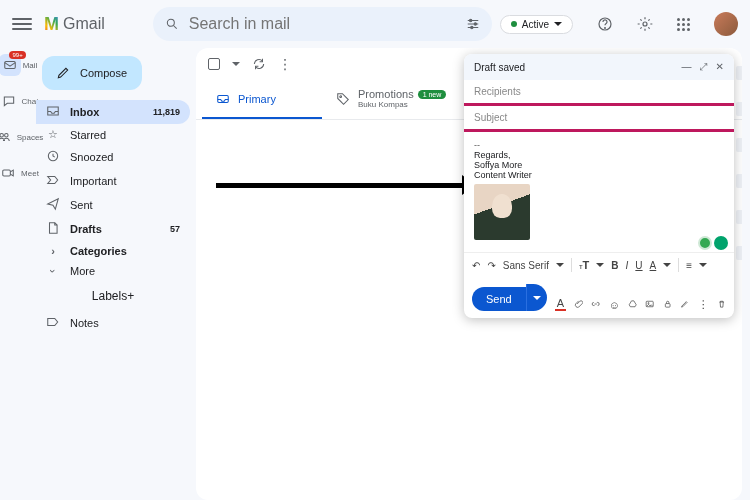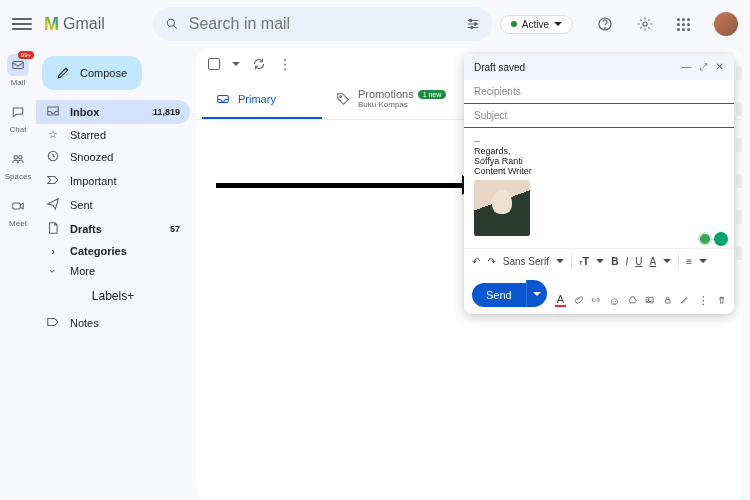--- a/index.html
+++ b/index.html
@@ -14,21 +14,21 @@
 .tune{margin-left:auto}
 .top-right{display:flex;align-items:center;gap:24px;margin-left:auto}
 .active-btn{display:flex;align-items:center;gap:5px;border:1px solid #dadce0;border-radius:12px;padding:3px 10px;font-size:10px;background:#fff}
 .dot-g{width:6px;height:6px;border-radius:50%;background:#1e8e3e}
 .ic{width:16px;height:16px;color:#5f6368;cursor:pointer}
 .apps{display:grid;grid-template-columns:repeat(3,3px);grid-template-rows:repeat(3,3px);gap:2px}
 .apps span{background:#5f6368;border-radius:50%}
 .avatar{width:24px;height:24px;border-radius:50%;background:linear-gradient(135deg,#c97b5a,#8b5a3c)}
 .body{display:flex;height:452px}
 .rail{width:36px;display:flex;flex-direction:column;align-items:center;gap:14px;padding-top:6px}
-.rail-item{display:flex;flex-direction:column;align-items:center;gap:2px;font-size:8px;color:#5f6368;cursor:pointer}
+.rail-item{display:flex;flex-direction:row;align-items:center;gap:2px;font-size:8px;color:#5f6368;cursor:pointer}
 .rail-ic{width:22px;height:22px;border-radius:6px;display:flex;align-items:center;justify-content:center;position:relative}
 .rail-ic.sel{background:#d3e3fd}
 .badge{position:absolute;top:-3px;right:-5px;background:#d93025;color:#fff;font-size:6px;padding:1px 3px;border-radius:6px}
 .sidebar{width:160px;padding:6px 6px 6px 0}
 .compose{background:#c2e7ff;border-radius:12px;padding:10px 14px;display:flex;align-items:center;gap:10px;margin:2px 0 10px 6px;cursor:pointer;font-size:11px;width:100px}
 .nav-item{display:flex;align-items:center;gap:10px;padding:4px 10px;border-radius:0 12px 12px 0;cursor:pointer;font-size:11px;color:#202124}
 .nav-item.sel{background:#d3e3fd;font-weight:bold}
 .nav-item .count{margin-left:auto;font-size:9px}
 .nav-ic{width:14px;text-align:center;color:#5f6368}
 .labels-hdr{display:flex;justify-content:center;padding:8px 10px;font-size:12px;color:#202124}
@@ -40,21 +40,21 @@
 .tab{display:flex;align-items:center;gap:8px;padding:8px 14px;font-size:11px;color:#5f6368;cursor:pointer;border-bottom:2px solid transparent;min-width:120px}
 .tab.sel{color:#0b57d0;border-bottom-color:#0b57d0}
 .tab-sub{font-size:8px;color:#5f6368}
 .new-badge{background:#1e8e3e;color:#fff;font-size:7px;padding:1px 5px;border-radius:6px}
 .arrow-annot{position:absolute;left:20px;top:130px;width:260px;height:14px;pointer-events:none}
 .arrow-line{position:absolute;left:0;top:5px;width:248px;height:5px;background:#000}
 .arrow-head{position:absolute;right:0;top:-3px;width:0;height:0;border-left:14px solid #000;border-top:10px solid transparent;border-bottom:10px solid transparent}
 .compose-win{position:absolute;right:8px;top:6px;width:270px;background:#fff;border-radius:8px;box-shadow:0 2px 12px rgba(0,0,0,.25);display:flex;flex-direction:column}
 .cw-hdr{background:#f2f6fc;padding:7px 10px;border-radius:8px 8px 0 0;display:flex;align-items:flex-end;font-size:10px;color:#202124}
 .cw-hdr .ctrls{margin-left:auto;display:flex;gap:8px;color:#5f6368}
-.cw-field{padding:6px 10px;border-bottom:1px solid #be185d;font-size:10px;color:#888}
+.cw-field{padding:6px 10px;border-bottom:3px solid #be185d;font-size:10px;color:#888}
 .cw-body{padding:8px 10px;font-size:9px;color:#202124;height:120px;position:relative}
 .cw-body .sep{color:#555}
 .sig-img{width:56px;height:56px;background:linear-gradient(160deg,#e8d5c4 40%,#2b3a2e 40%);border-radius:2px;margin-top:4px;position:relative;overflow:hidden}
 .sig-img::after{content:"";position:absolute;left:18px;top:10px;width:20px;height:24px;background:#f0e0d0;border-radius:50% 50% 40% 40%}
 .status-dots{position:absolute;right:6px;bottom:2px;display:flex;gap:2px}
 .sd{width:14px;height:14px;border-radius:50%}
 .fmt-bar{border-top:1px solid #eee;padding:5px 8px;display:flex;align-items:center;gap:7px;color:#444;font-size:10px}
 .fmt-bar .div{width:1px;height:14px;background:#ddd}
 .send-bar{padding:7px 8px;display:flex;align-items:flex-end;gap:8px;color:#444}
 .send-btn{background:#0b57d0;color:#fff;border:none;border-radius:14px 0 0 14px;padding:6px 14px;font-size:11px;cursor:pointer}
@@ -297,21 +297,21 @@
           <span>—</span>
           <span>⤢</span>
           <span>✕</span>
         </span>
       </div>
       <div class="cw-field">Recipients</div>
       <div class="cw-field">Subject</div>
       <div class="cw-body">
         <div class="sep">--</div>
         <div>Regards,</div>
-        <div>Soffya Ranti</div>
+        <div>Soffya More</div>
         <div>Content Writer</div>
         <div class="sig-img"></div>
         <div class="status-dots">
           <div class="sd" style="background:#34a853;border:2px solid #cfe8d6"></div>
           <div class="sd" style="background:#00a36c"></div>
         </div>
       </div>
       <div class="fmt-bar">
         <span>↶</span>
         <span>↷</span>

